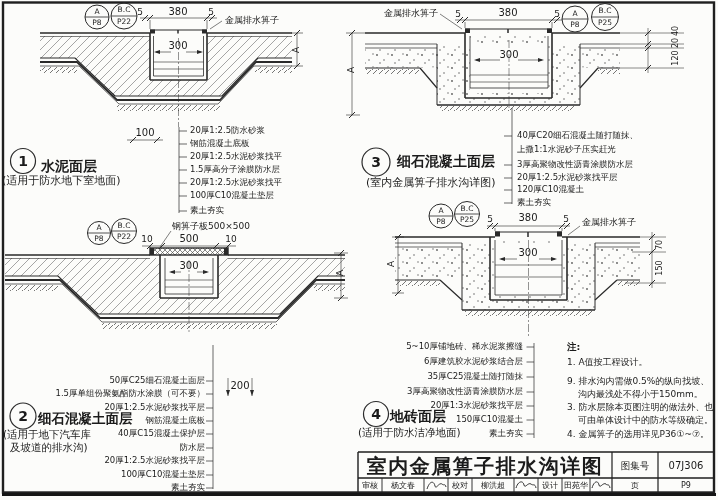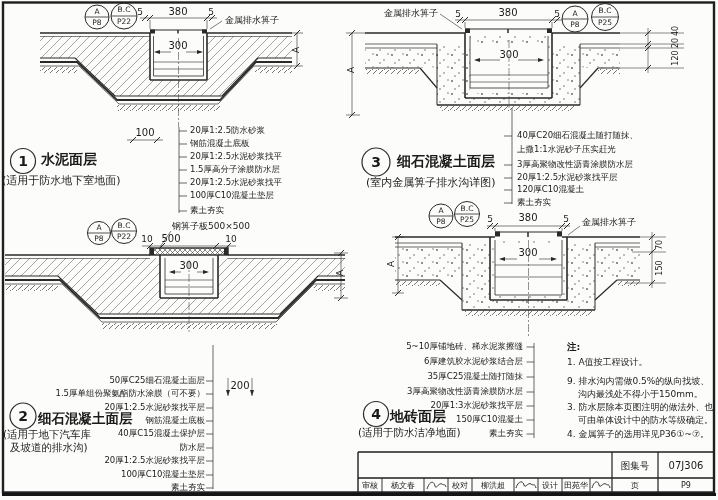--- a/index.html
+++ b/index.html
@@ -210,37 +210,37 @@
 <div class="t s7 cx" style="left:124px;top:6px">B.C</div>
 <div class="t s7 cx" style="left:124px;top:18px">P22</div>
 <div class="t s9 cx" style="left:140px;top:8px">5</div>
 <div class="t s10 cx" style="left:178px;top:7px">380</div>
 <div class="t s9 cx" style="left:211px;top:8px">5</div>
 <div class="t s9" style="left:225px;top:16px">金属排水箅子</div>
 <div class="t s10 cx" style="left:178px;top:41px">300</div>
 <div class="t s9 vrt" style="left:296px;top:50px">A</div>
 <div class="t s10 cx" style="left:145px;top:128px">100</div>
 <div class="t s14 b cx" style="left:23px;top:154px">1</div>
-<div class="t s14 b" style="left:41px;top:152px">水泥面层</div>
+<div class="t s14 b" style="left:41px;top:159px">水泥面层</div>
 <div class="t s11" style="left:2px;top:175px">(适用于防水地下室地面)</div>
 <div class="t s85" style="left:190px;top:126px">20厚1:2.5防水砂浆</div>
 <div class="t s85" style="left:190px;top:139px">钢筋混凝土底板</div>
 <div class="t s85" style="left:190px;top:152px">20厚1:2.5水泥砂浆找平</div>
 <div class="t s85" style="left:190px;top:165px">1.5厚高分子涂膜防水层</div>
 <div class="t s85" style="left:190px;top:178px">20厚1:2.5水泥砂浆找平</div>
 <div class="t s85" style="left:190px;top:191px">100厚C10混凝土垫层</div>
 <div class="t s85" style="left:190px;top:206px">素土夯实</div>
 
 <div class="t s7 cx" style="left:99px;top:224px">A</div>
 <div class="t s7 cx" style="left:99px;top:235px">P8</div>
 <div class="t s7 cx" style="left:124px;top:222px">B.C</div>
 <div class="t s7 cx" style="left:124px;top:233px">P22</div>
 <div class="t s9" style="left:172px;top:222px">钢箅子板500×500</div>
 <div class="t s9 cx" style="left:147px;top:235px">10</div>
-<div class="t s10 cx" style="left:171px;top:234px">500</div>
+<div class="t s10 cx" style="left:189px;top:234px">500</div>
 <div class="t s9 cx" style="left:231px;top:235px">10</div>
 <div class="t s10 cx" style="left:189px;top:261px">300</div>
 <div class="t s9 vrt" style="left:340px;top:273px">A</div>
 <div class="t s10 cx" style="left:240px;top:381px">200</div>
 <div class="t s14 b cx" style="left:23px;top:409px">2</div>
 <div class="t s13 b" style="left:38px;top:412px">细石混凝土面层</div>
 <div class="t s105" style="left:3px;top:429px">(适用于地下汽车库</div>
 <div class="t s105" style="left:10px;top:442px">及坡道的排水沟)</div>
 <div class="t s85 ra" style="right:513px;top:376px">50厚C25细石混凝土面层</div>
 <div class="t s85 ra" style="right:513px;top:389px">1.5厚单组份聚氨酯防水涂膜（可不要）</div>
@@ -299,20 +299,21 @@
 <div class="t s85 ra" style="right:195px;top:429px">素土夯实</div>
 
 <div class="t s95 b" style="left:567px;top:342px">注:</div>
 <div class="t s9" style="left:567px;top:358px">1. A值按工程设计。</div>
 <div class="t s9" style="left:567px;top:377px">9. 排水沟内需做0.5%的纵向找坡、</div>
 <div class="t s9" style="left:578px;top:390px">沟内最浅处不得小于150mm。</div>
 <div class="t s9" style="left:567px;top:403px">3. 防水层除本页图注明的做法外、也</div>
 <div class="t s9" style="left:578px;top:416px">可由单体设计中的防水等级确定。</div>
 <div class="t s9" style="left:567px;top:430px">4. 金属箅子的选用详见P36①~⑦。</div>
 
+<div class="t s20 bb" style="left:358px;top:456px;width:254px;text-align:center">室内金属箅子排水沟详图</div>
 <div class="t s95 cx" style="left:635px;top:461px">图集号</div>
 <div class="t s10 cx" style="left:686px;top:461px">07J306</div>
 <div class="t s8 cx" style="left:370px;top:482px">审核</div>
 <div class="t s8 cx" style="left:403px;top:482px">杨文春</div>
 <div class="t s8 cx" style="left:460px;top:482px">校对</div>
 <div class="t s8 cx" style="left:493px;top:482px">柳洪超</div>
 <div class="t s8 cx" style="left:550px;top:482px">设计</div>
 <div class="t s8 cx" style="left:576px;top:482px">田苑华</div>
 <div class="t s8 cx" style="left:635px;top:482px">页</div>
 <div class="t s8 cx" style="left:686px;top:482px">P9</div>

